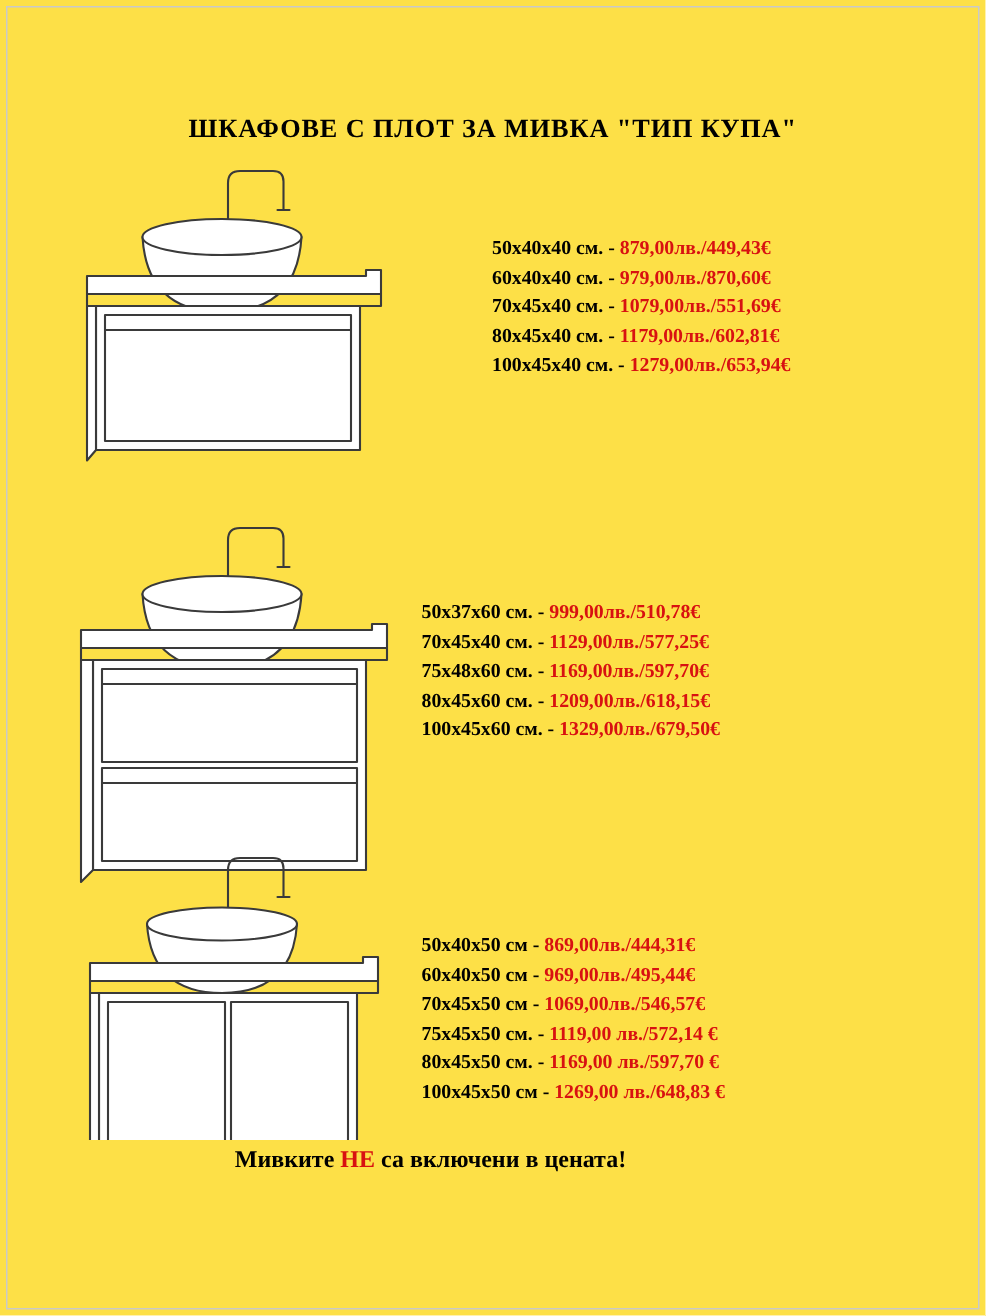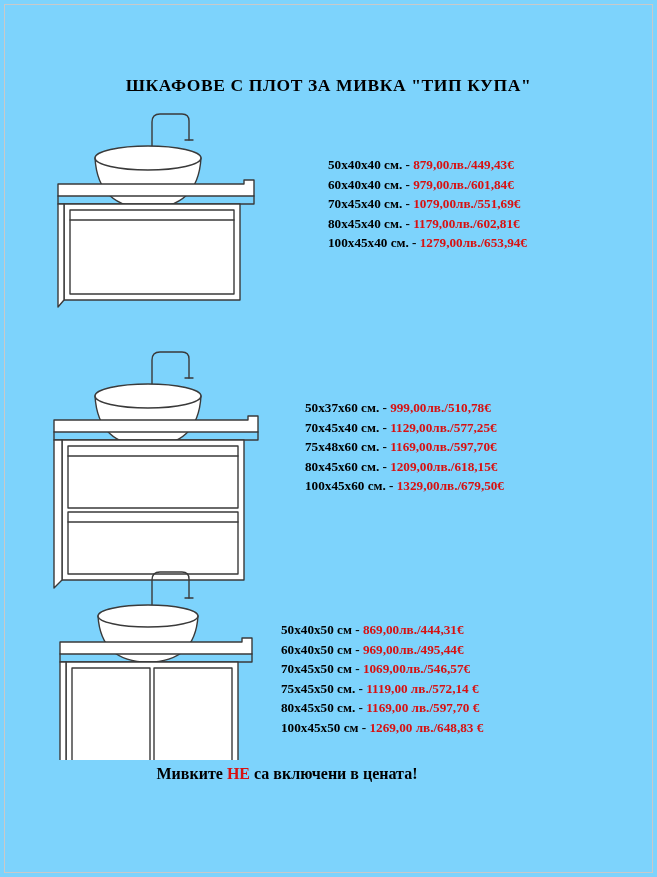--- a/index.html
+++ b/index.html
@@ -7,21 +7,21 @@
     padding: 0;
     background: #ffffff;
   }
   body {
     font-family: "Liberation Serif", serif;
   }
   .page {
     position: relative;
     width: 657px;
     height: 877px;
-    background: #7dd3fc;
+    background: #fde047;
     overflow: hidden;
   }
   .frame {
     position: absolute;
     left: 4px;
     top: 4px;
     width: 649px;
     height: 869px;
     border: 1px solid #c9c9c9;
     box-sizing: border-box;
@@ -61,21 +61,21 @@
     font-weight: bold;
     color: #000000;
     line-height: 19.5px;
     white-space: nowrap;
   }
   .prices .row { display: block; }
   .prices .dim { color: #000000; }
   .prices .amount { color: #d81111; }
 
   #prices-1 { left: 281px; top: 155px; margin-left: 47px; }
-  #prices-2 { left: 281px; top: 398px; margin-left: 24px; }
+  #prices-2 { left: 281px; top: 398px; }
   #prices-3 { left: 281px; top: 620px; }
 
   
   .drawing {
     position: absolute;
     left: 48px;
     top: 100px;
     width: 220px;
     height: 660px;
   }
@@ -159,21 +159,21 @@
 
       </g>
     </svg>
   </div>
 
   <div class="prices" id="prices-1">
     <span class="row">
       <span class="dim">50x40x40 см. - </span><span class="amount">879,00лв./449,43€</span>
     </span>
     <span class="row">
-      <span class="dim">60x40x40 см. - </span><span class="amount">979,00лв./601,84€</span>
+      <span class="dim">60x40x40 см. - </span><span class="amount">979,00лв./870,60€</span>
     </span>
     <span class="row">
       <span class="dim">70x45x40 см. - </span><span class="amount">1079,00лв./551,69€</span>
     </span>
     <span class="row">
       <span class="dim">80x45x40 см. - </span><span class="amount">1179,00лв./602,81€</span>
     </span>
     <span class="row">
       <span class="dim">100x45x40 см. - </span><span class="amount">1279,00лв./653,94€</span>
     </span>

